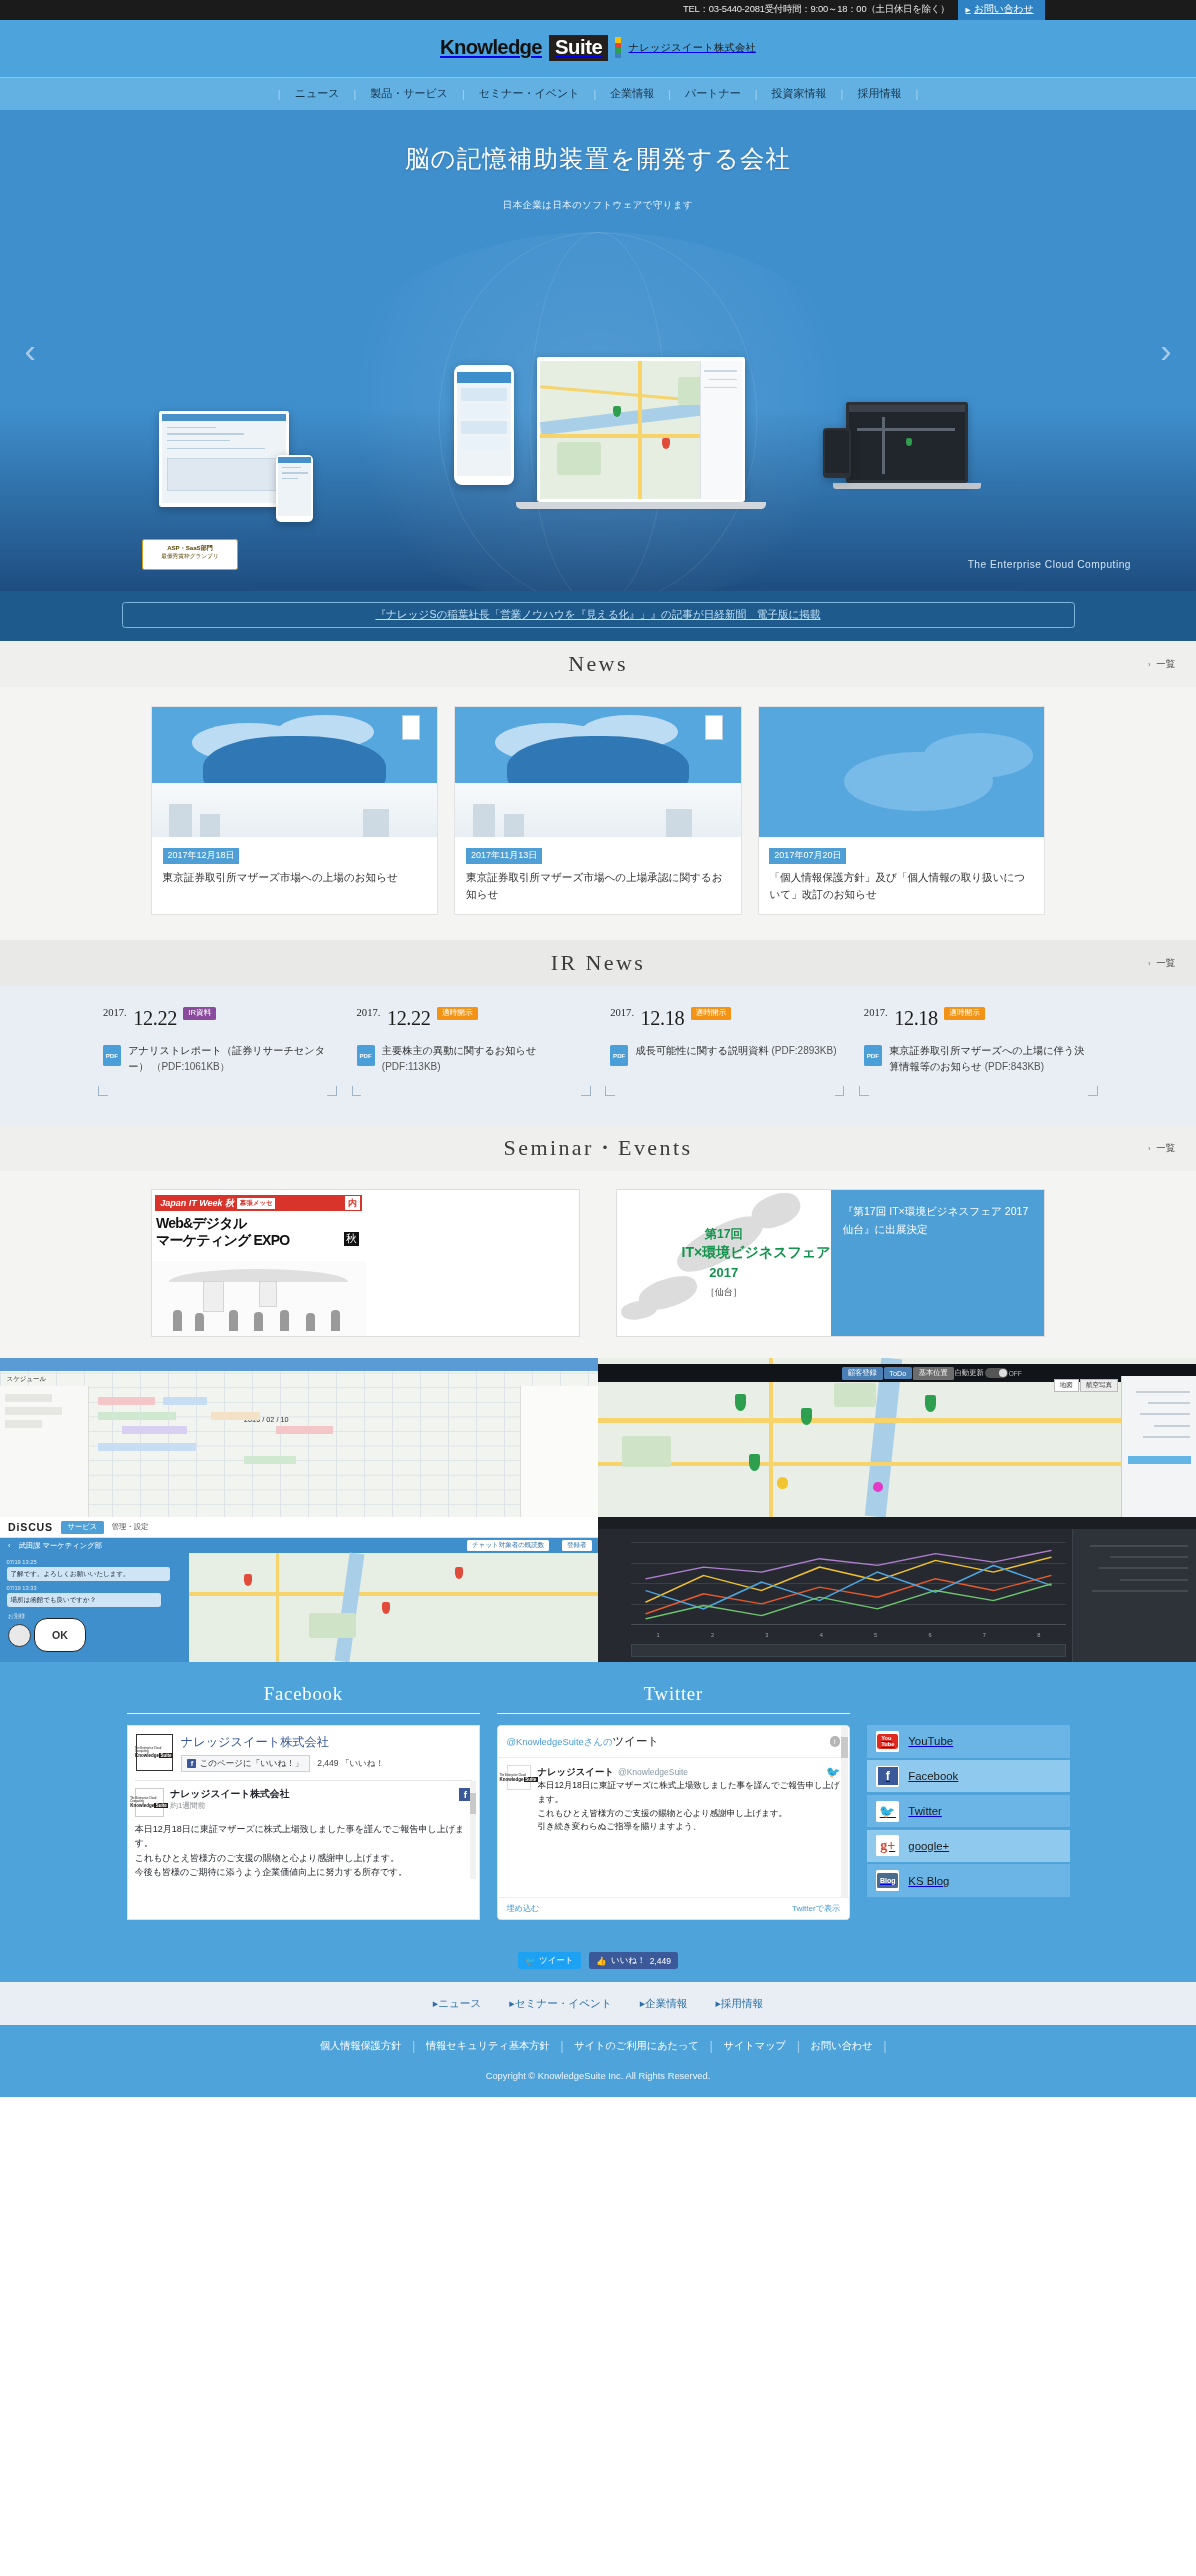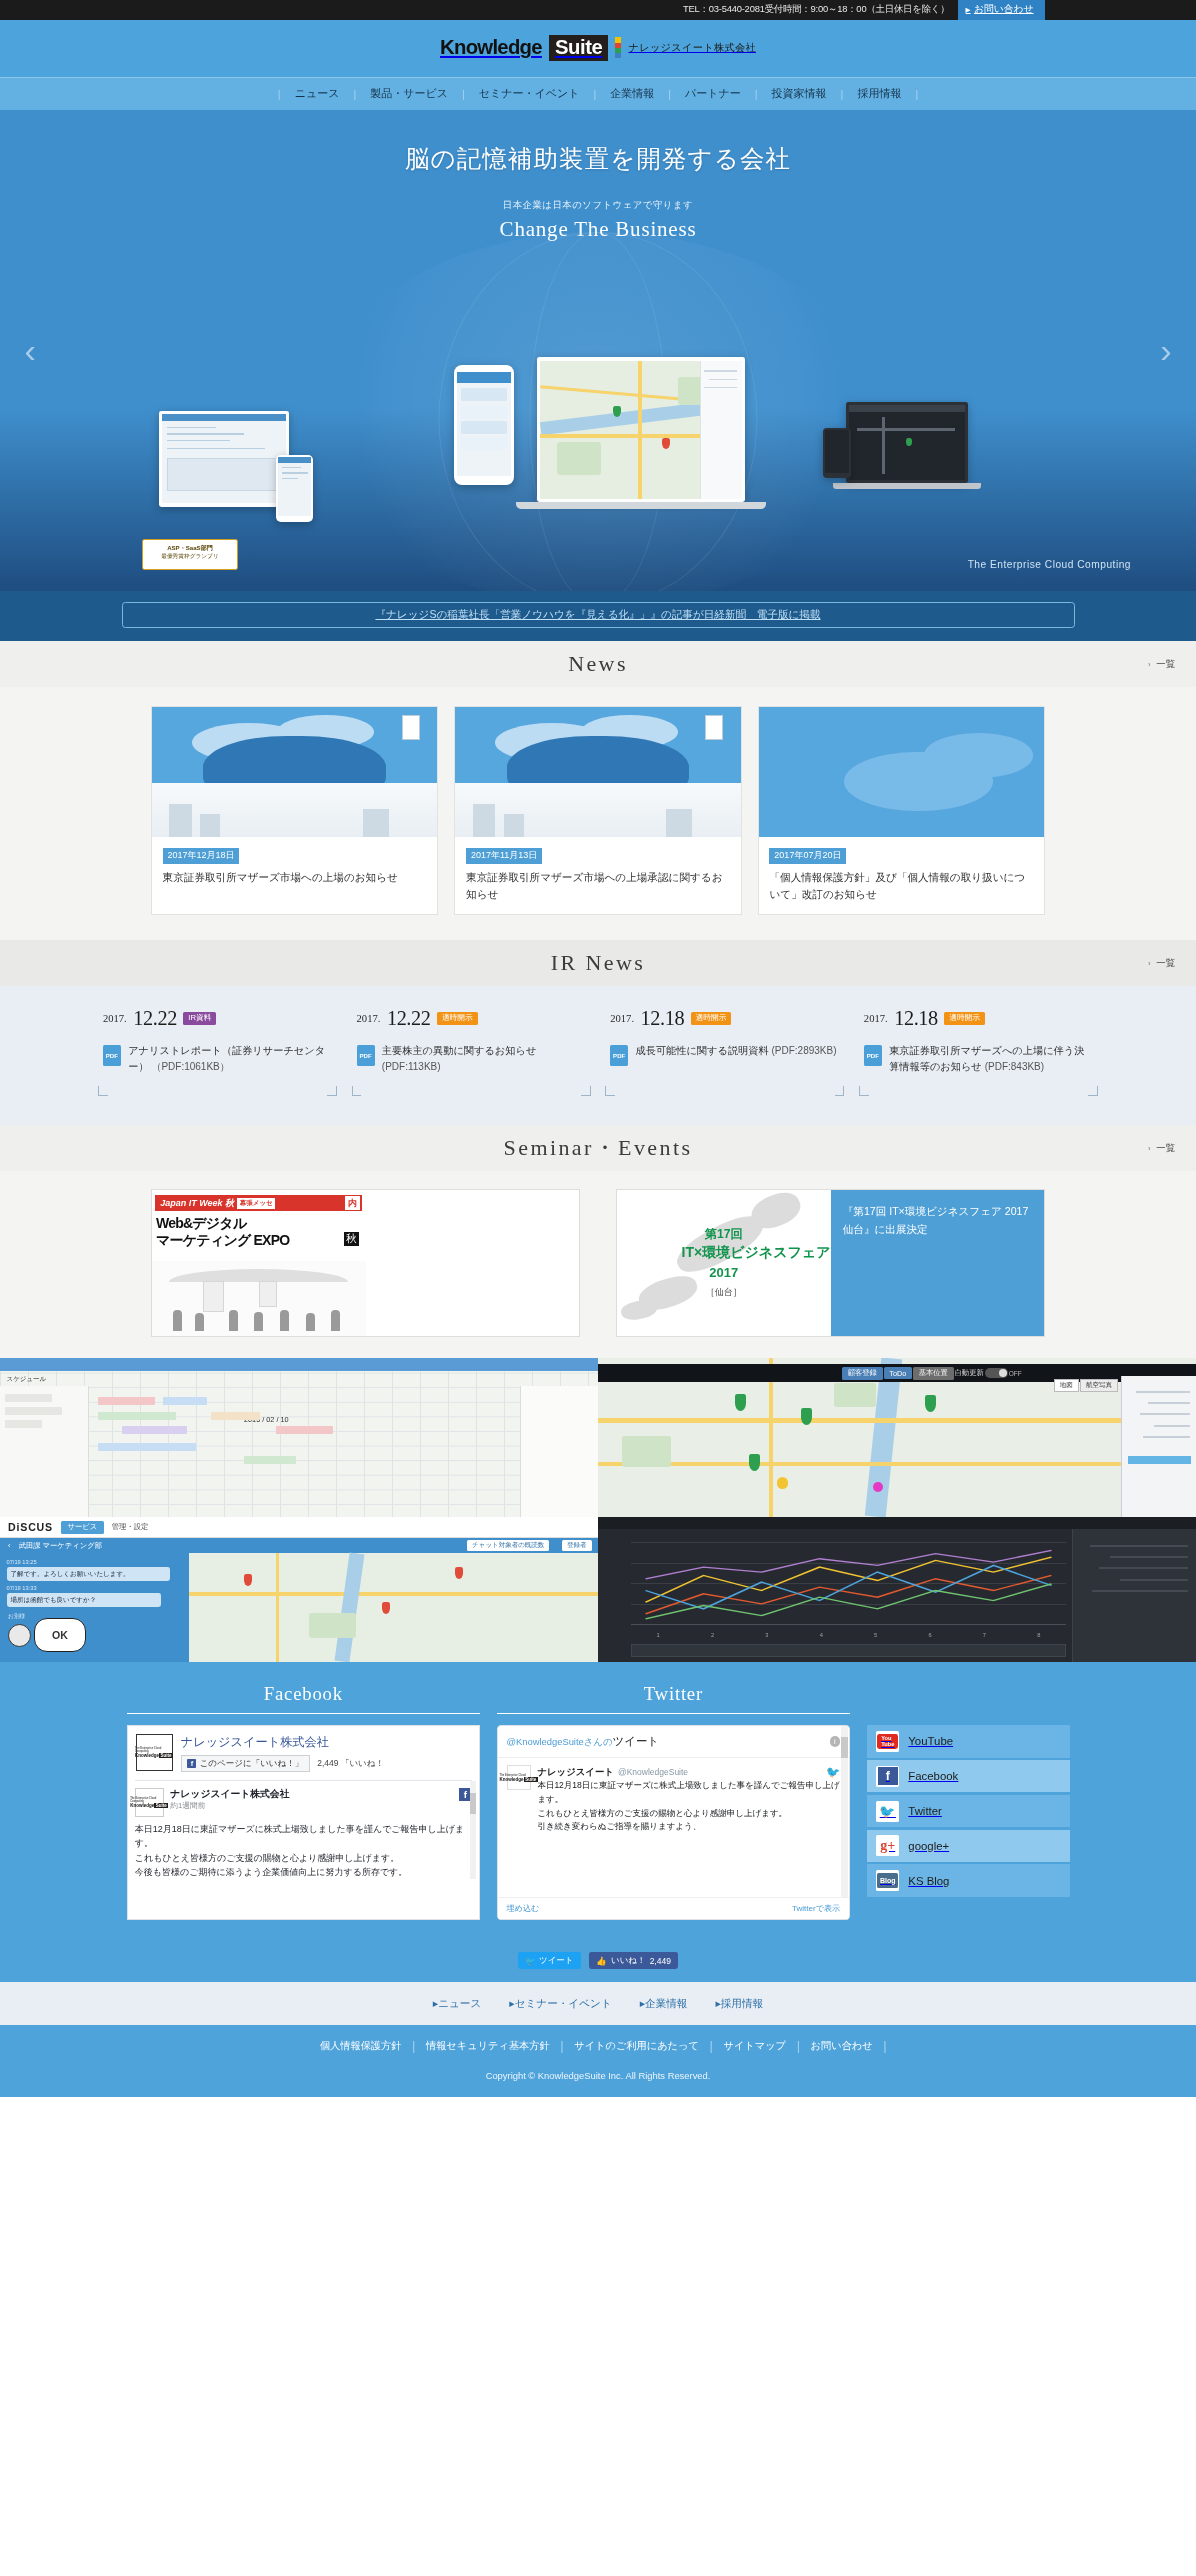--- a/index.html
+++ b/index.html
@@ -228,21 +228,21 @@
     font-size: 9px; padding: 1.2px 4.9px; margin-bottom: 5.7px;
   }
   .news-title {
     font-size: 10.6px; line-height: 1.55; color: #2e2e2e;
   }
 
   
   .ir-band { background: #e8eef4; padding: 21px 0 29px; }
   .ir-row { width: 1000px; margin: 0 auto; display: flex; gap: 14.6px; }
   .ir-item { flex: 1; position: relative; padding: 0 4.9px 21px; }
-  .ir-head { display: flex; align-items: center; gap: 6.5px; margin-bottom: 13px; }
+  .ir-head { display: flex; align-items: flex-start; gap: 6.5px; margin-bottom: 13px; }
   .ir-year { font-size: 10.6px; color: #2b2b2b; font-family:"Liberation Serif", serif; }
   .ir-md  { font-size: 20.3px; color: #1d1d1d; font-family:"Liberation Serif", serif; letter-spacing:-0.4px; }
   .ir-badge { font-size: 7.7px; color:#fff; padding: 1.6px 4.9px; border-radius: 1.6px; white-space: nowrap; }
   .ir-doc { display: flex; gap: 7.3px; align-items: flex-start; }
   .pdf-ico {
     flex: 0 0 auto; width: 18px; height: 21px; background: #4b9fd8;
     border-radius: 1.6px; color:#fff; font-size: 6.1px; font-weight: bold;
     display:flex; align-items:center; justify-content:center;
     position: relative; margin-top: 2.4px;
   }
@@ -416,21 +416,20 @@
   <a href="#">投資家情報</a>
   <span class="sep">|</span>
   <a href="#">採用情報</a>
   <span class="sep">|</span>
 </nav>
 
 <section class="hero">
   <div class="hero-globe"></div>
   <h1 class="hero-title">脳の記憶補助装置を開発する会社</h1>
   <div class="hero-sub">日本企業は日本のソフトウェアで守ります</div>
-  <div class="hero-cta">Change The Business</div>
 
   <div class="devices">
 
     <div class="dev" style="left:159px; top:33px; width:130px; height:96px;">
       <div class="scr">
         <div style="position:absolute;top:0;left:0;right:0;height:7.3px;background:#4a90c8"></div>
         <div class="mline" style="left:4.9px;top:13px;width:49px"></div>
         <div class="mline" style="left:4.9px;top:19.5px;width:77px"></div>
         <div class="mline" style="left:4.9px;top:26px;width:63px"></div>
         <div class="mline" style="left:4.9px;top:34px;width:98px"></div>

